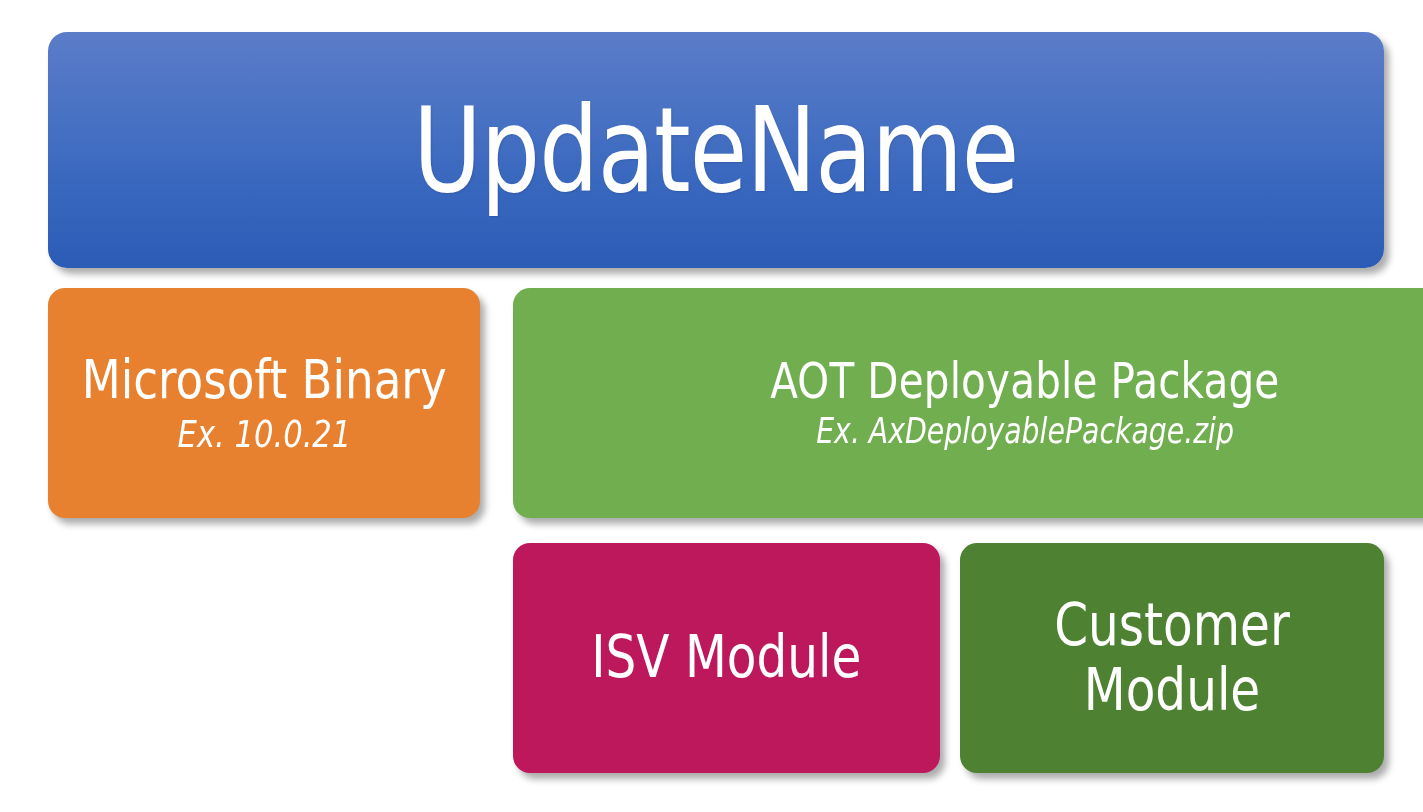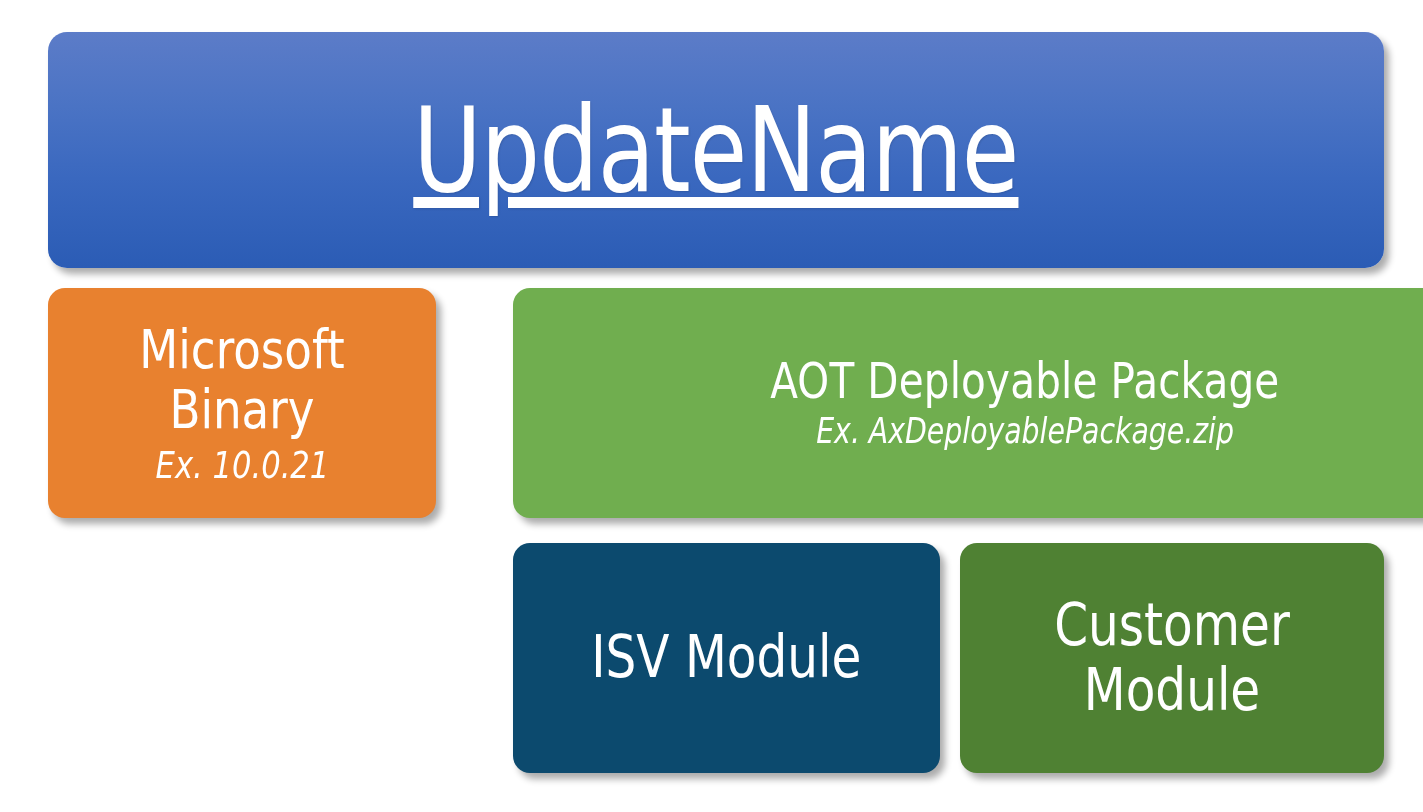--- a/index.html
+++ b/index.html
@@ -37,36 +37,35 @@
   }
 
   
   .node-root {
     left: 48px;
     top: 32px;
     width: 1336px;
     height: 236px;
     background: linear-gradient(to bottom, #5c7cc8 0%, #4a73c4 32%, #3a68bf 62%, #2b5cb5 100%);
     border-radius: 19px;
-    text-decoration: underline;
   }
   .node-root .title {
     font-family: "DejaVu Sans Condensed", "Liberation Sans Narrow", "Liberation Sans", sans-serif;
     font-size: 118px;
     font-weight: 400;
     letter-spacing: -1px;
     transform: scaleX(0.88);
     text-shadow: 1px 1px 2px rgba(0,0,0,0.12);
   }
 
   
   .node-binary {
     left: 48px;
     top: 288px;
-    width: 388px;
+    width: 432px;
     height: 230px;
     background: #e8812f;
     padding: 6px 10px 8px 10px;
   }
   .node-binary .label {
     font-family: "DejaVu Sans Condensed", "Liberation Sans Narrow", "Liberation Sans", sans-serif;
     font-size: 54px;
     font-weight: 400;
     transform: scaleX(0.93);
     line-height: 1.12;
@@ -102,21 +101,21 @@
     transform: scaleX(0.90);
     margin-top: 7px;
   }
 
   
   .node-isv {
     left: 513px;
     top: 543px;
     width: 427px;
     height: 230px;
-    background: #0c4a6e;
+    background: #be185d;
     padding: 4px 8px;
   }
   .node-isv .label {
     font-family: "DejaVu Sans Condensed", "Liberation Sans Narrow", "Liberation Sans", sans-serif;
     font-size: 58px;
     font-weight: 400;
     transform: scaleX(0.93);
   }
 
   

